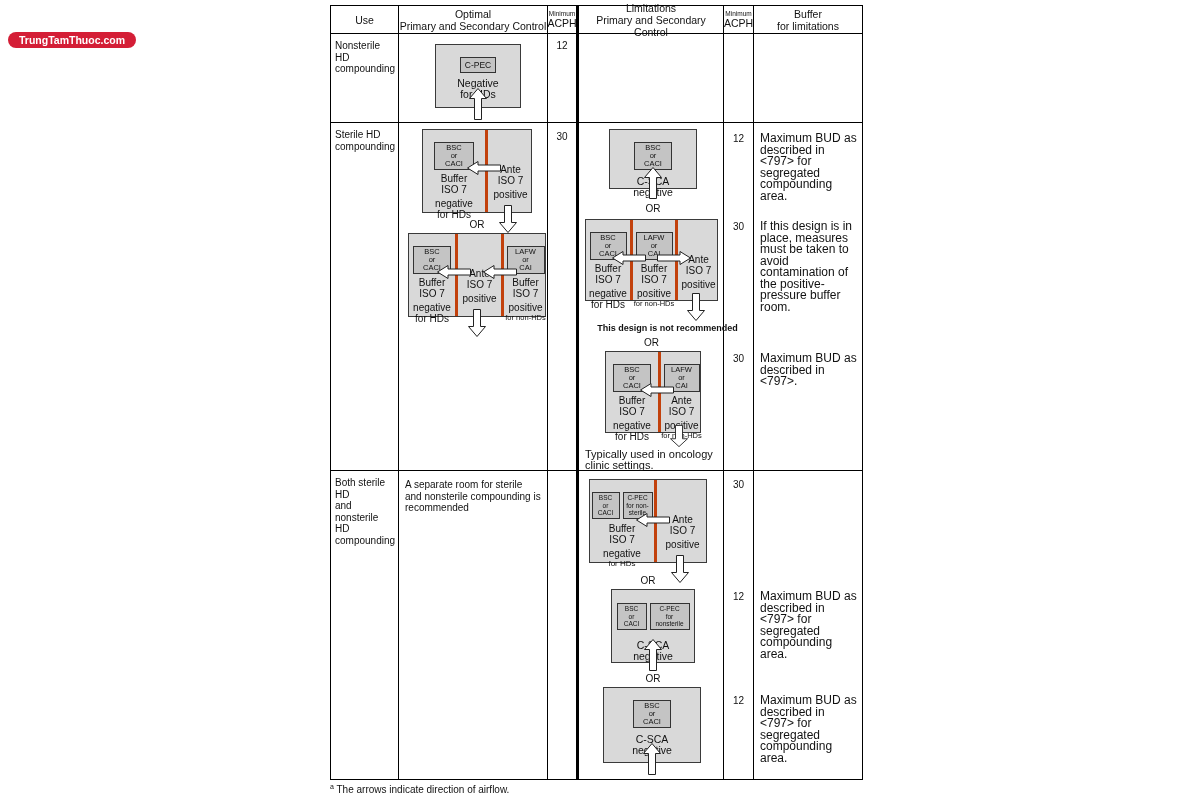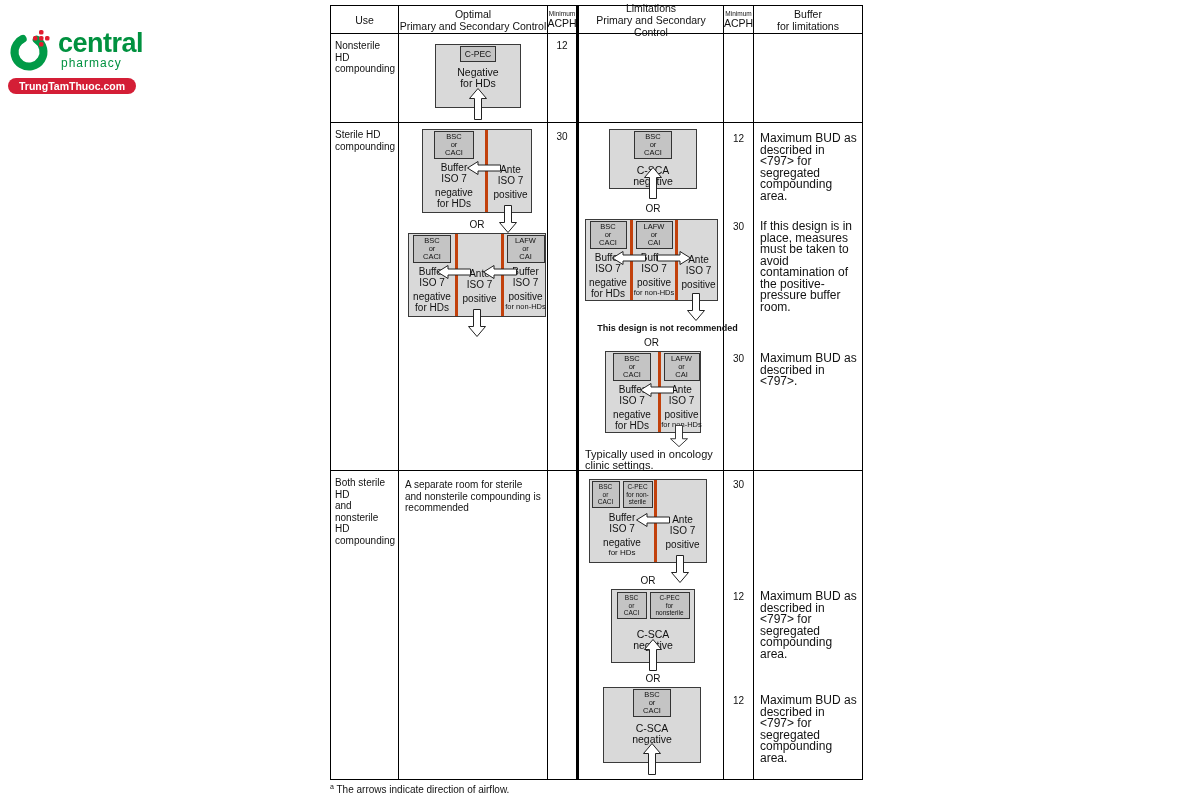--- a/index.html
+++ b/index.html
@@ -29,21 +29,21 @@
   .hmin{font-size:6.5px;line-height:7px}
   .use{padding:6px 4px;font-size:10px;line-height:11.5px}
   .opt-text{padding:8px 6px;font-size:10px;line-height:11.5px}
   .acph-num{position:absolute;left:0;width:100%;text-align:center;font-size:10px}
   .note{position:absolute;left:6px;right:3px;font-size:12px;line-height:11.5px}
 
   
   .diag{position:absolute}
   .dbox{position:relative;width:100%;height:100%;background:#d9d9d9;border:1px solid #3a3a3a;
         display:flex;align-items:stretch;z-index:1}
-  .pane{flex:none;display:flex;flex-direction:column;align-items:center;padding-top:1px;text-align:center}
+  .pane{flex:none;display:flex;flex-direction:column;align-items:center;padding-top:12px;text-align:center}
   .pane + .pane{border-left:3px solid #c2410c}
   .noibox{padding-top:34px}
   .ibox{background:#c4c4c4;border:1px solid #333;font-size:7.5px;line-height:8px;
         text-align:center;padding:1px 2px;margin-bottom:3px}
   .ibox.one{font-size:8.5px;line-height:10px;padding:2px 4px;margin-bottom:5px}
   .ibox.tinybox{font-size:6.5px;line-height:7.5px;padding:1px 1px}
   .ibrow{display:flex;gap:3px;margin-bottom:4px}
   .ibrow .ibox{margin-bottom:0}
   .lbl{font-size:10px;line-height:11px}
   .lbl.sp{margin-top:3px}
@@ -56,36 +56,20 @@
   .arr{position:absolute;z-index:2}
   .ap{fill:#fff;stroke:#222;stroke-width:1}
 
   .footnote{position:absolute;left:330px;top:783px;font-size:10px}
   .footnote sup{font-size:7px}
 </style>
 </head>
 <body>
 
 <div class="logo">
-  <div class="logo-row">
-    <svg class="logo-icon" viewBox="0 0 46 46">
-      <circle cx="21" cy="24" r="14.5" fill="none" stroke="#009a47" stroke-width="8" stroke-dasharray="76 16" stroke-linecap="round" transform="rotate(-58 21 24)"></circle>
-      <g fill="#e11b2e">
-        <rect x="31" y="2" width="4.5" height="4.5" rx="1.6"></rect>
-        <rect x="31" y="8" width="4.5" height="4.5" rx="1.6"></rect>
-        <rect x="31" y="14" width="4.5" height="4.5" rx="1.6"></rect>
-        <rect x="25" y="8" width="4.5" height="4.5" rx="1.6"></rect>
-        <rect x="37" y="8" width="4.5" height="4.5" rx="1.6"></rect>
-      </g>
-    </svg>
-    <div class="brand-txt">
-      <div class="brand">central</div>
-      <div class="brand-sub">pharmacy</div>
-    </div>
-  </div>
   <div class="banner">TrungTamThuoc.com</div>
 </div>
 
 <div class="tbl">
 
   <div class="cell hcell">
     <div>Use</div>
   </div>
   <div class="cell hcell">
     <div>Optimal</div>

